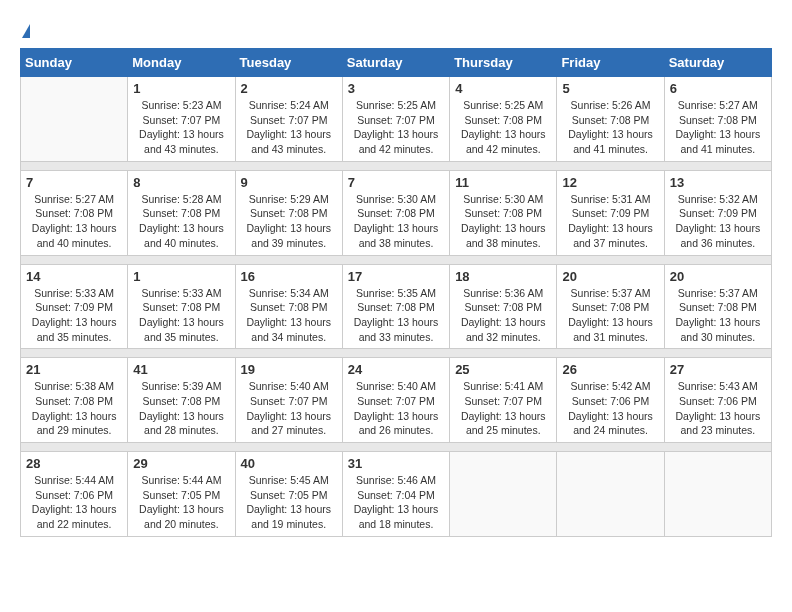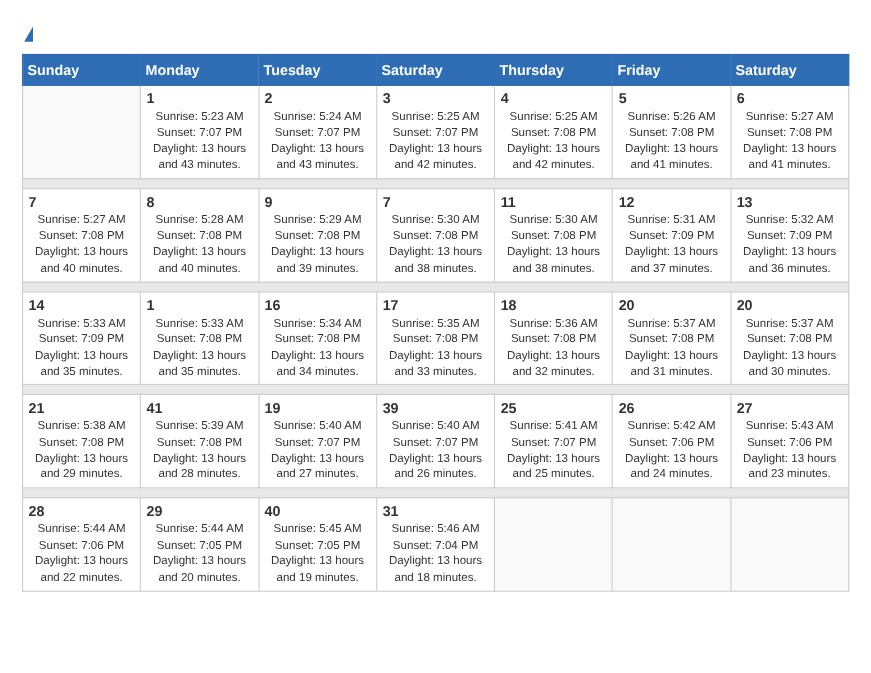--- a/index.html
+++ b/index.html
@@ -227,21 +227,21 @@
         </td>
         <td>
           <div class="day-number">41</div>
           <div class="day-info">Sunrise: 5:39 AM<br>Sunset: 7:08 PM<br>Daylight: 13 hours and 28 minutes.</div>
         </td>
         <td>
           <div class="day-number">19</div>
           <div class="day-info">Sunrise: 5:40 AM<br>Sunset: 7:07 PM<br>Daylight: 13 hours and 27 minutes.</div>
         </td>
         <td>
-          <div class="day-number">39</div>
+          <div class="day-number">24</div>
           <div class="day-info">Sunrise: 5:40 AM<br>Sunset: 7:07 PM<br>Daylight: 13 hours and 26 minutes.</div>
         </td>
         <td>
           <div class="day-number">25</div>
           <div class="day-info">Sunrise: 5:41 AM<br>Sunset: 7:07 PM<br>Daylight: 13 hours and 25 minutes.</div>
         </td>
         <td>
           <div class="day-number">26</div>
           <div class="day-info">Sunrise: 5:42 AM<br>Sunset: 7:06 PM<br>Daylight: 13 hours and 24 minutes.</div>
         </td>

